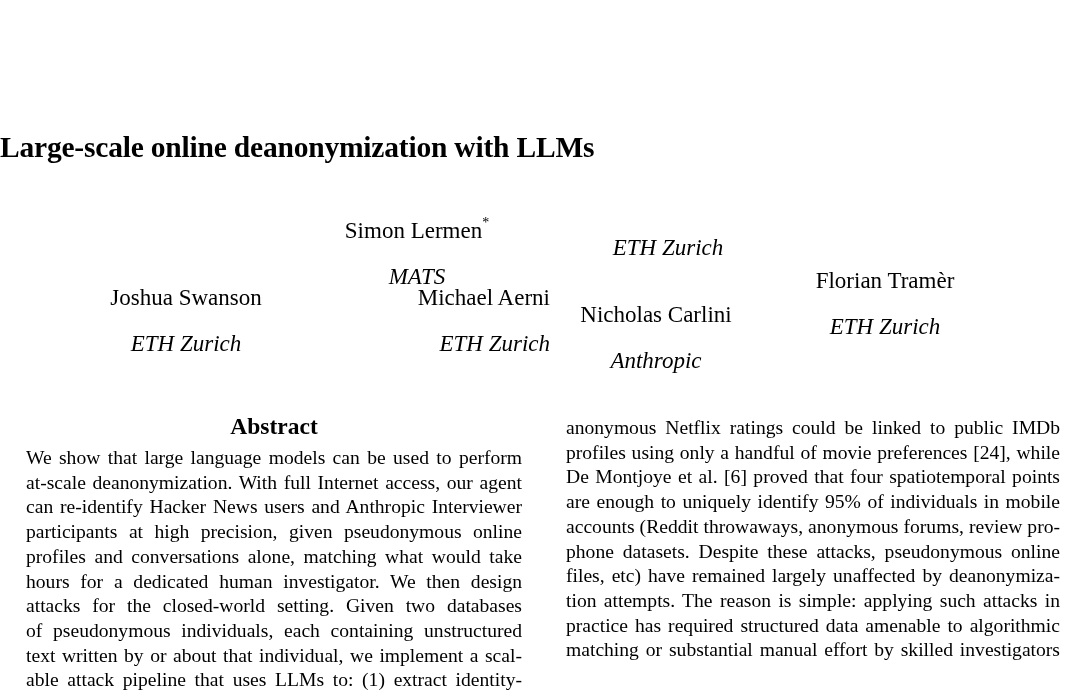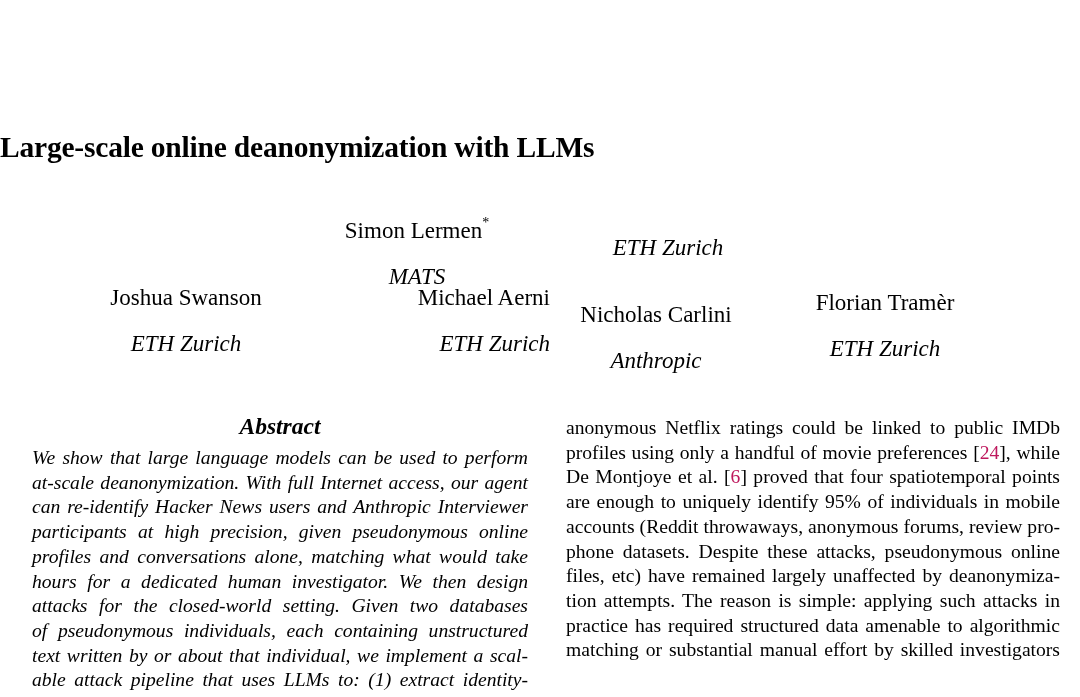--- a/index.html
+++ b/index.html
@@ -49,37 +49,37 @@
       white-space: nowrap;
       margin-top: 17px;
     }
     .col {
       position: absolute;
       top: 410px;
       font-size: 19.6px;
       line-height: 24.7px;
       text-align: justify;
     }
-    .col-left { left: 32px; width: 496px; font-style: italic; }
+    .col-left { left: 26px; width: 496px; }
     .col-right { left: 566px; width: 494px; }
     .abstract-heading {
       text-align: center;
       font-weight: bold;
       font-size: 23.5px;
       line-height: 32px;
       margin: 0 0 4px 0;
     }
     .line {
       display: block;
       white-space: nowrap;
       text-align-last: justify;
       text-align: justify;
     }
     .line.last { text-align-last: left; }
-    .cite { color: #be185d; }
+    .cite { color: #000000; }
   </style>
 </head>
 <body>
 
 <div>
 
   <div class="title">Large-scale online deanonymization with LLMs</div>
 
   <div class="author" style="left:297px; top:216px;">
     <div class="name"><span>Simon Lermen</span><sup>*</sup></div>
@@ -94,21 +94,21 @@
     <div class="affil">ETH Zurich</div>
   </div>
   <div class="author" style="left:310px; top:283px;text-align:right;">
     <div class="name">Michael Aerni</div>
     <div class="affil">ETH Zurich</div>
   </div>
   <div class="author" style="left:536px; top:300px;">
     <div class="name">Nicholas Carlini</div>
     <div class="affil">Anthropic</div>
   </div>
-  <div class="author" style="left:765px; top:288px;">
+  <div class="author" style="left:765px; top:266px;">
     <div class="name">Florian Tramèr</div>
     <div class="affil">ETH Zurich</div>
   </div>
 
   <div class="col col-left">
     <div class="abstract-heading">Abstract</div>
     <span class="line">We show that large language models can be used to perform</span>
     <span class="line">at-scale deanonymization. With full Internet access, our agent</span>
     <span class="line">can re-identify Hacker News users and Anthropic Interviewer</span>
     <span class="line">participants at high precision, given pseudonymous online</span>

